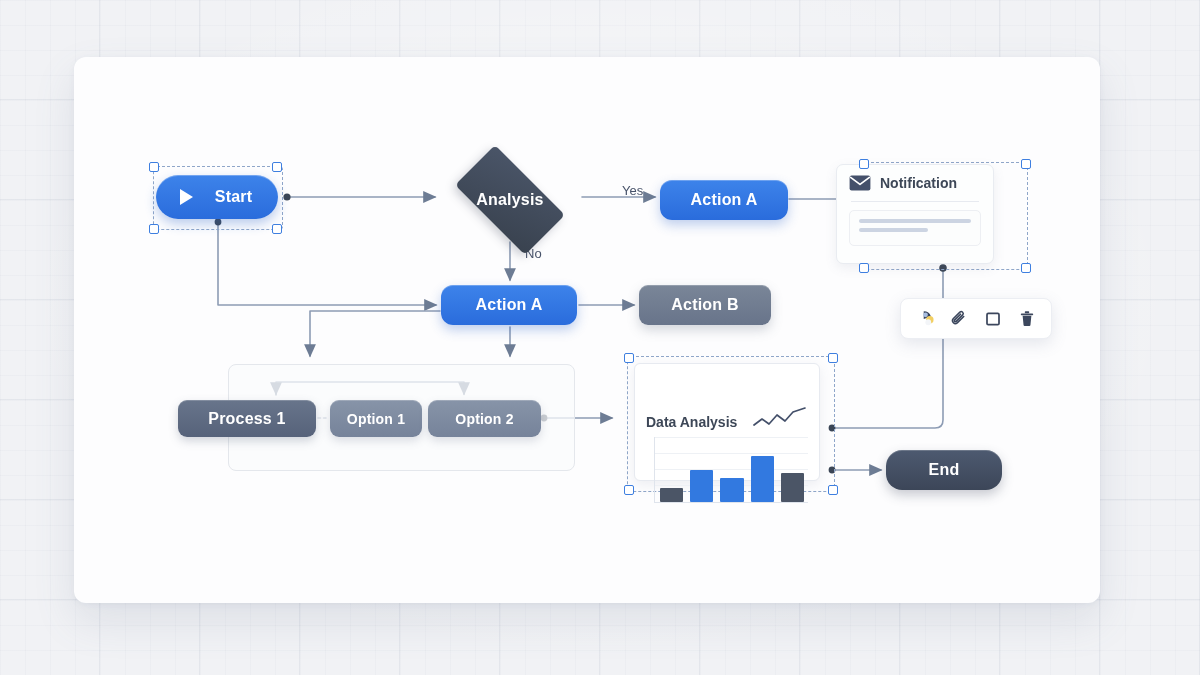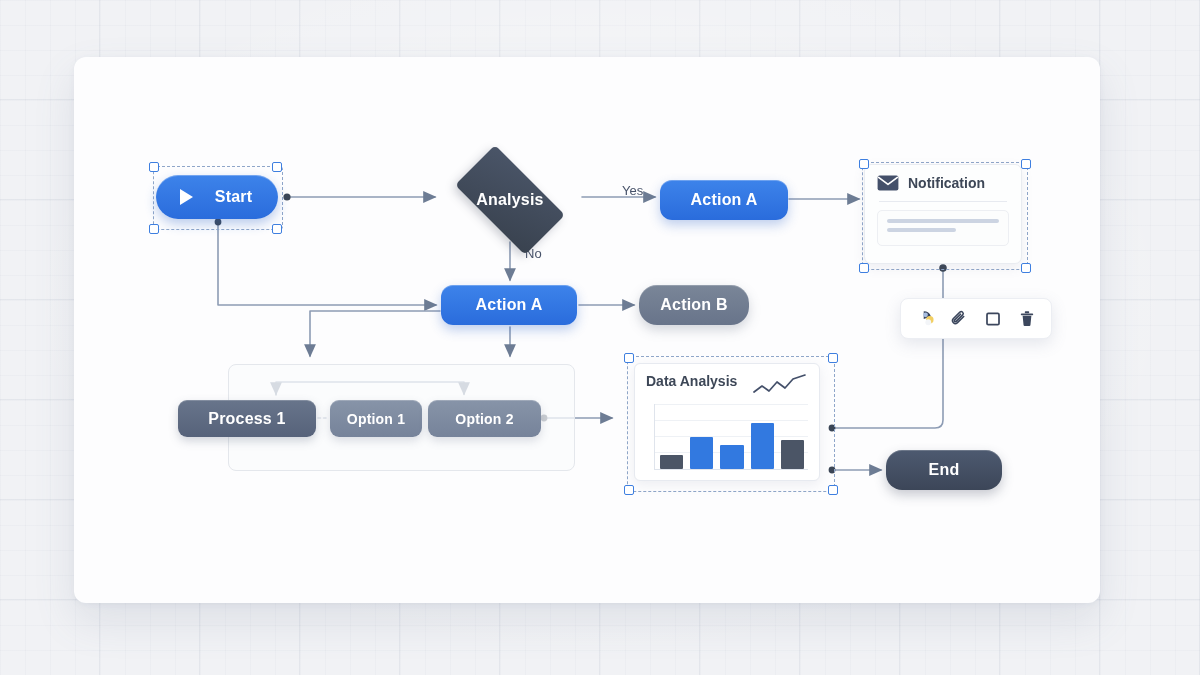--- a/index.html
+++ b/index.html
@@ -85,23 +85,23 @@
 
   .n-actionA2{
     left:441px;top:285px;width:136px;height:40px;
     background:linear-gradient(180deg,#3d83ea 0%,#2a6cdc 100%);
     border-radius:12px;
     box-shadow:0 5px 12px rgba(45,100,200,.3), inset 0 1px 0 rgba(255,255,255,.25);
   }
   .n-actionA2 .lbl{color:#fff;font-weight:700;}
 
   .n-actionB{
-    left:639px;top:285px;width:110px;height:40px;
+    left:639px;top:285px;width:132px;height:40px;
     background:linear-gradient(180deg,#7a8698 0%,#68748a 100%);
-    border-radius:18px;
+    border-radius:9px;
     box-shadow:0 5px 12px rgba(90,100,120,.26), inset 0 1px 0 rgba(255,255,255,.2);
   }
   .n-actionB .lbl{color:#fff;font-weight:600;}
 
   .n-end{
     left:886px;top:450px;width:116px;height:40px;
     background:linear-gradient(180deg,#4d5a70 0%,#3c4658 100%);
     border-radius:16px;
     box-shadow:0 5px 12px rgba(60,70,90,.28), inset 0 1px 0 rgba(255,255,255,.18);
   }
@@ -129,21 +129,21 @@
   .n-opt2{
     left:428px;top:400px;width:113px;height:37px;
     background:linear-gradient(180deg,#8794a8 0%,#76839a 100%);
     border-radius:9px;
     box-shadow:0 4px 10px rgba(90,102,125,.2), inset 0 1px 0 rgba(255,255,255,.2);
   }
   .n-opt2 .lbl{color:#fff;font-weight:600;font-size:14px;}
 
   
   .card-notif{
-    position:absolute;left:864px;top:164px;width:158px;height:100px;
+    position:absolute;left:836px;top:164px;width:158px;height:100px;
     background:#fdfefe;border:1px solid #e9ecf1;border-radius:7px;
     box-shadow:0 4px 12px rgba(100,112,140,.1);
     box-sizing:border-box;padding:10px 12px;
   }
   .notif-head{display:flex;align-items:center;gap:9px;}
   .env-icon{width:22px;height:16px;flex:none;}
   .notif-title{font-size:14px;color:#3d4757;font-weight:600;}
   .notif-div{height:1px;background:#e7eaf0;margin:10px 2px 0 2px;}
   .notif-body{
     margin-top:8px;border:1px solid #edeff3;border-radius:5px;
@@ -153,21 +153,21 @@
   .skel.s1{width:100%;}
   .skel.s2{width:62%;margin-top:5px;}
 
   
   .card-chart{
     position:absolute;left:634px;top:363px;width:186px;height:118px;
     background:#fff;border:1px solid #e7eaf0;border-radius:6px;
     box-shadow:0 4px 12px rgba(100,112,140,.1);
     box-sizing:border-box;padding:9px 11px;
   }
-  .chart-head{display:flex;align-items:flex-start;justify-content:space-between;}
+  .chart-head{display:flex;align-items:flex-end;justify-content:space-between;margin-top:33px;}
   .chart-title{font-size:14px;color:#3d4757;font-weight:600;}
   .plot{position:relative;margin-top:7px;height:66px;}
   .plot .gl{position:absolute;left:8px;right:0;height:1px;background:#eef1f5;}
   .plot .axis-y{position:absolute;left:8px;top:0;bottom:0;width:1px;background:#dfe4ec;}
   .plot .axis-x{position:absolute;left:8px;right:0;bottom:0;height:1px;background:#dfe4ec;}
   .bars{position:absolute;left:14px;right:4px;bottom:1px;height:100%;display:flex;align-items:flex-end;gap:7px;}
   .bar{flex:1;border-radius:1px;}
 
   
   .toolbar{

